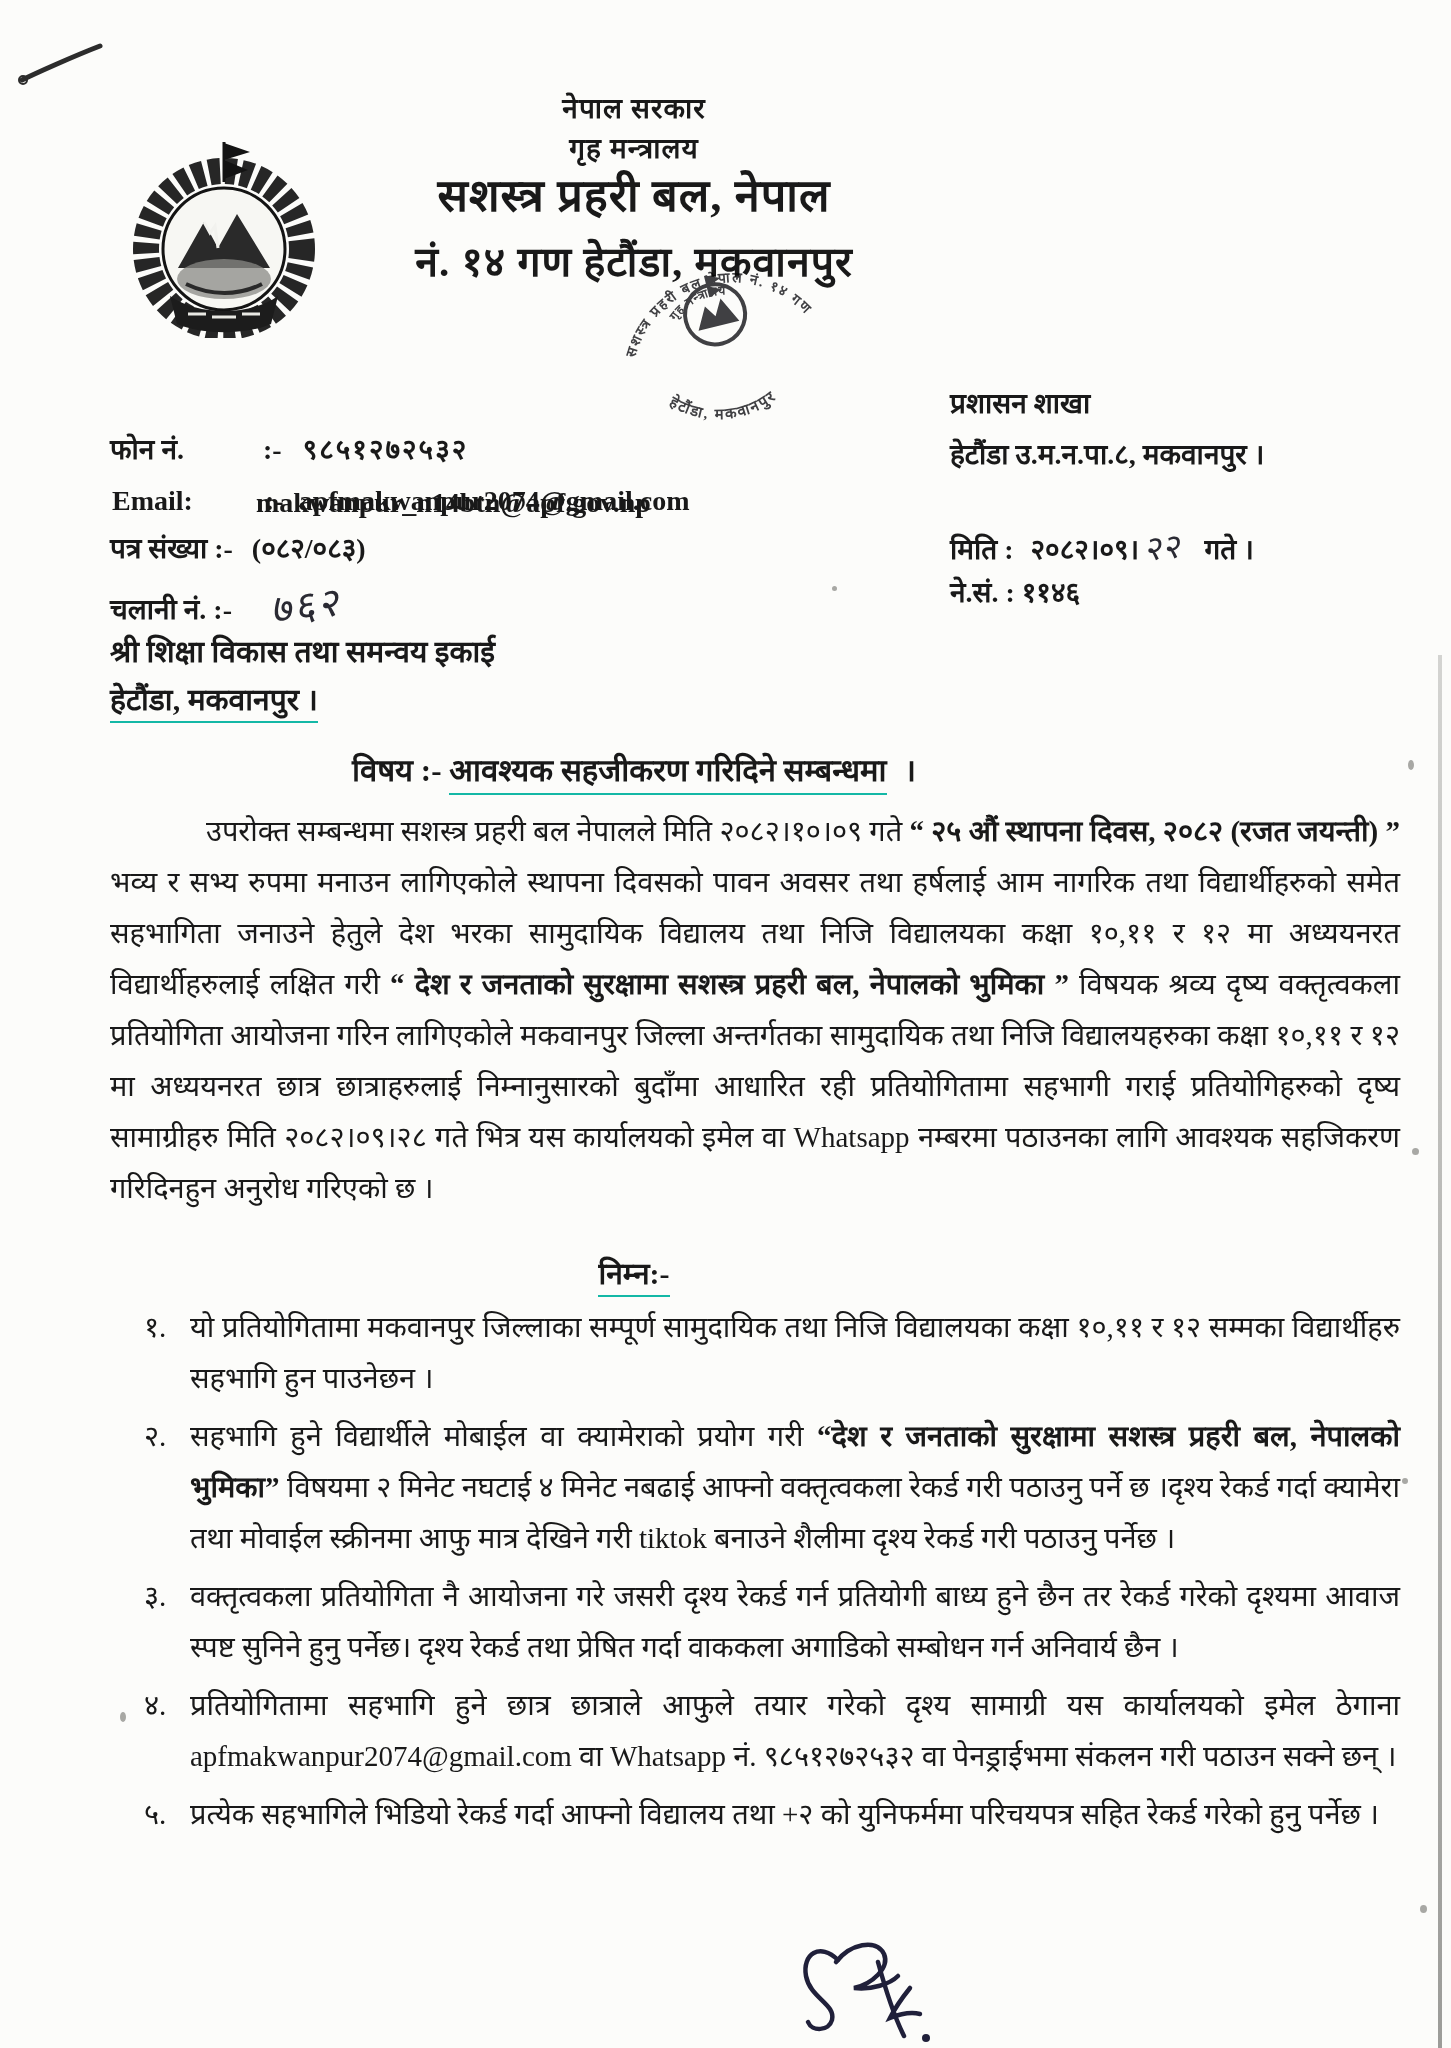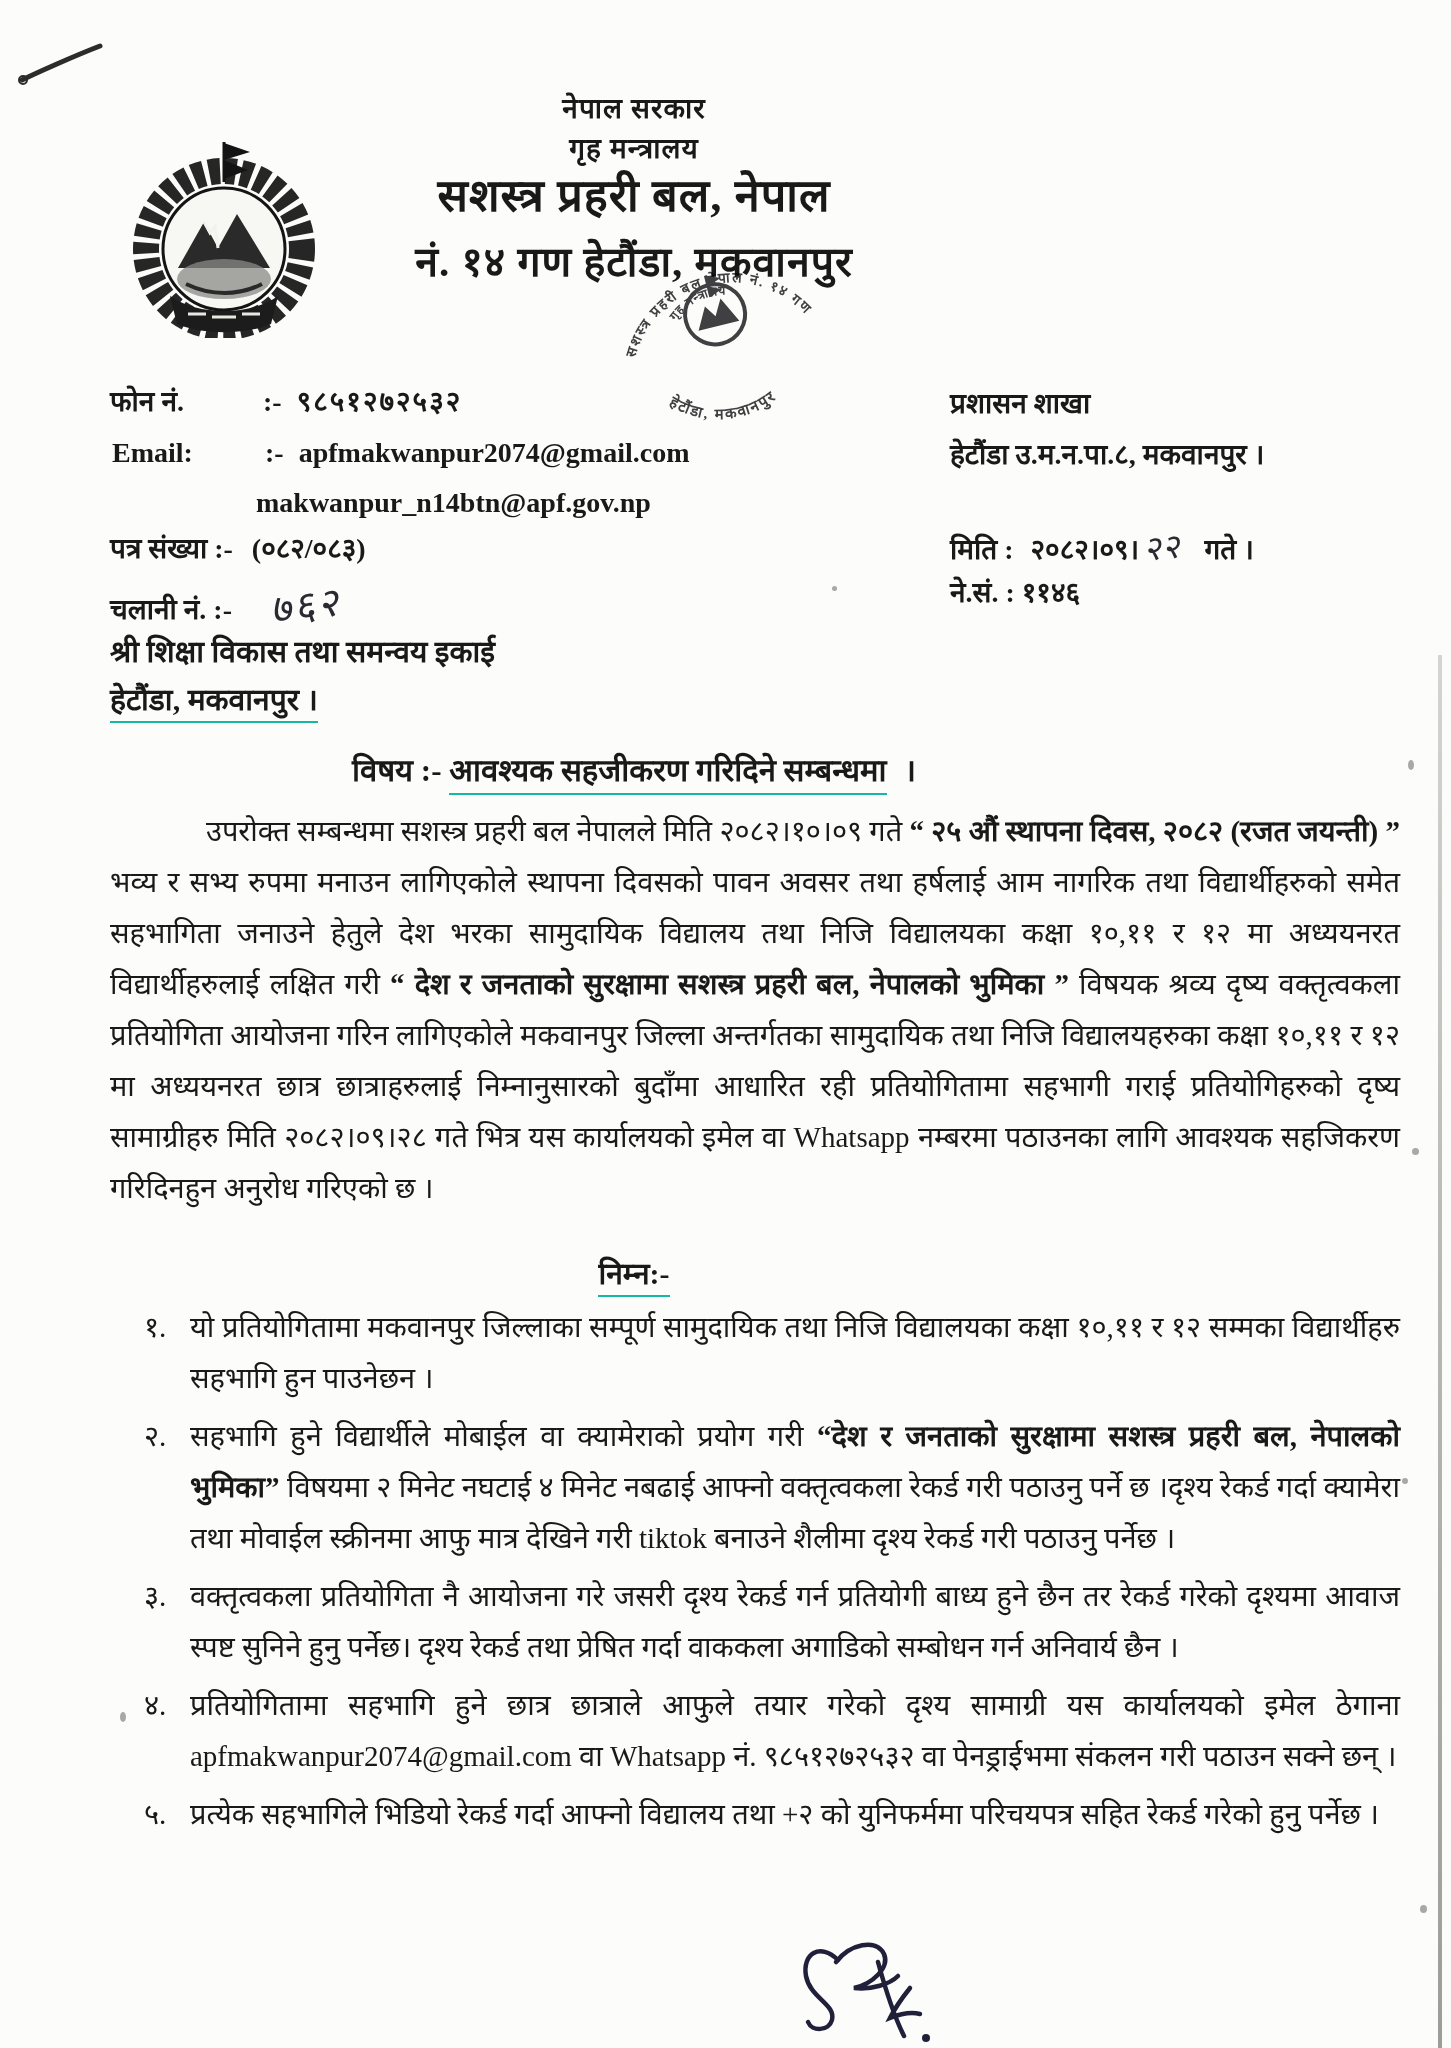--- a/index.html
+++ b/index.html
@@ -8,21 +8,21 @@
     position:relative;width:1451px;height:2048px;margin:0 auto;
     background:#fcfcfa;overflow:hidden;color:#191919;
     font-family:"Liberation Serif", serif;
   }
   .abs{position:absolute;}
   .center{left:0;width:1268px;text-align:center;}
   .hdr-small{font-size:28px;font-weight:700;letter-spacing:1px;}
   .hdr-org{font-size:45px;font-weight:700;letter-spacing:1px;}
   .hdr-unit{font-size:41px;font-weight:700;letter-spacing:1px;}
   .info{font-size:28px;font-weight:700;white-space:nowrap;}
-  .info .lbl{display:inline-block;}
+  .info .lbl{display:inline-block;margin-top:48px;}
   .latin{font-family:"Liberation Serif", serif;font-weight:700;}
   .hand{
     display:inline-block;font-size:40px;font-weight:400;color:#2a2a33;
     transform:rotate(-7deg) skewX(-10deg);letter-spacing:3px;
   }
   .hand-sm{
     display:inline-block;font-size:34px;font-weight:400;color:#2a2a33;
     transform:rotate(-5deg) skewX(-8deg);letter-spacing:1px;
   }
   .addr{font-size:30px;font-weight:700;}
@@ -106,21 +106,21 @@
       </text>
       <text font-size="15" font-weight="bold" letter-spacing="2">
         <textPath href="#arcBottom" startOffset="18%">हेटौंडा, मकवानपुर</textPath>
       </text>
     </g>
   </svg>
 
   <div class="abs info" style="left:110px;top:381px;">
     <span class="lbl" style="width:128px;">फोन नं.</span>
     <span style="margin-left:18px;">:-</span>
-    <span style="margin-left:8px;letter-spacing:2px;">९८५१२७२५३२</span>
+    <span style="margin-left:14px;letter-spacing:2px;">९८५१२७२५३२</span>
   </div>
   <div class="abs info latin" style="left:112px;top:437px;">
     <span class="lbl" style="width:126px;">Email:</span>
     <span style="margin-left:20px;">:-</span>
     <span style="margin-left:8px;">apfmakwanpur2074@gmail.com</span>
   </div>
   <div class="abs info latin" style="left:256px;top:487px;">
     <span>makwanpur_n14btn@apf.gov.np</span>
   </div>
   <div class="abs info" style="left:110px;top:528px;">

